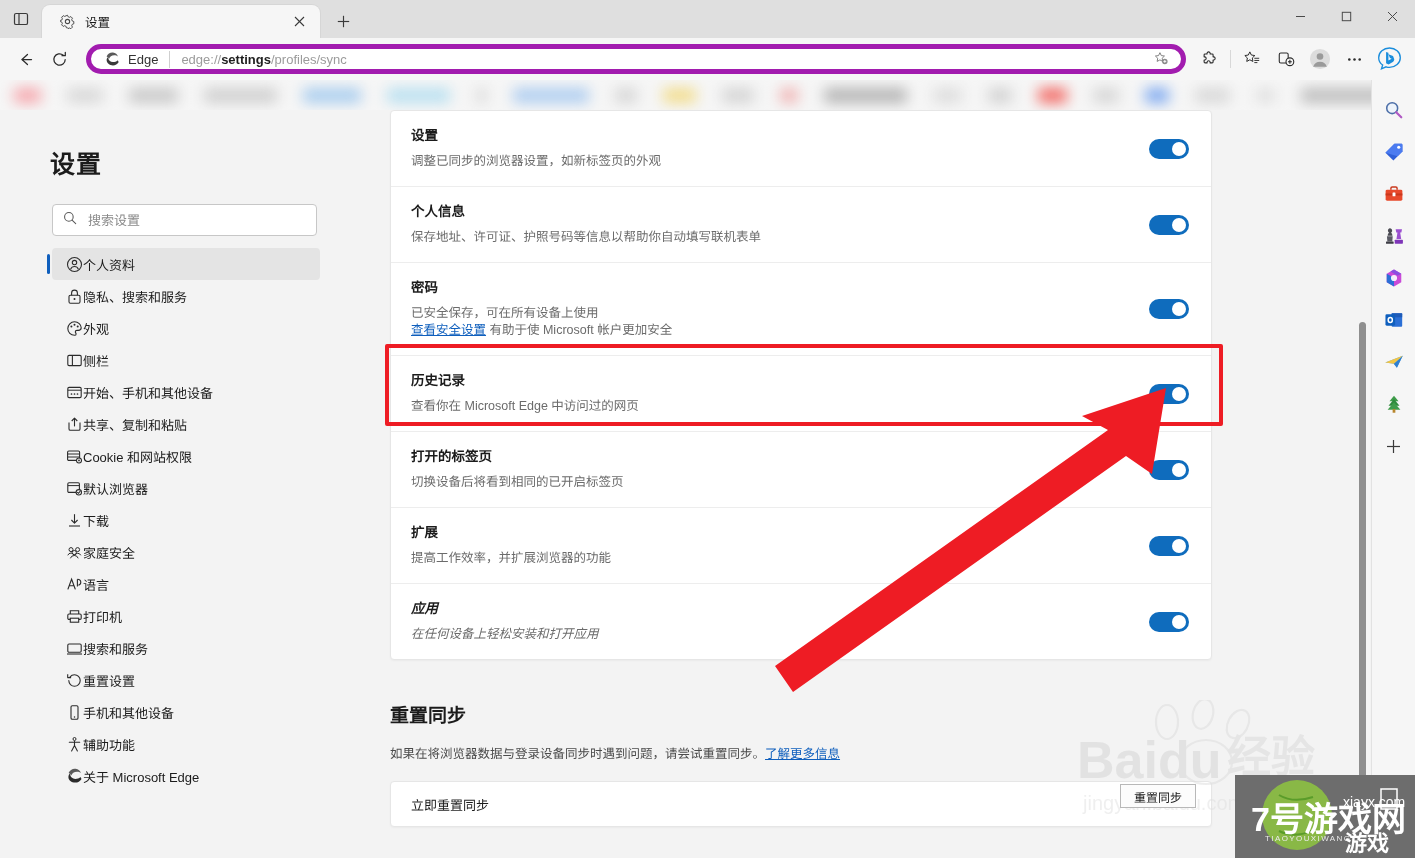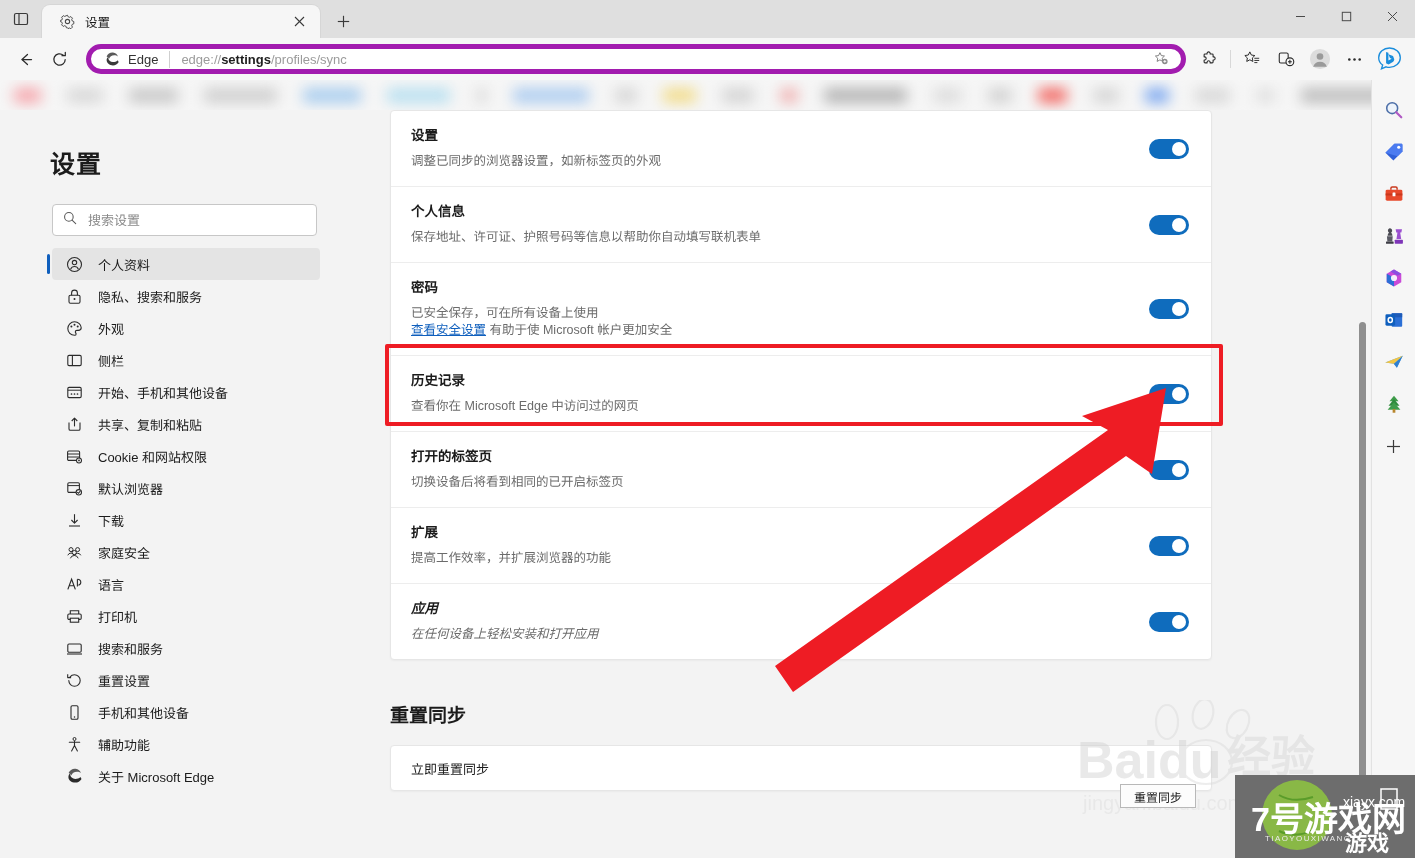--- a/index.html
+++ b/index.html
@@ -113,21 +113,21 @@
     position:relative; height:32px; width:268px; margin-left:52px;
     display:flex; align-items:center; border-radius:4px; cursor:pointer;
     padding-left:14px;
   }
   .snav-item.active { background:#e4e4e4; }
   .snav-item.active::before {
     content:""; position:absolute; left:-5px; top:6px; width:3px; height:20px;
     background:#0f5fbd; border-radius:2px;
   }
   .snav-ico { width:17px; height:17px; flex:0 0 auto; display:flex; align-items:center; justify-content:center; }
-  .snav-lbl { margin-left:15px; font-size:13px; color:#1b1b1b; white-space:nowrap; }
+  .snav-lbl { font-size:13px; color:#1b1b1b; white-space:nowrap; }
 
   
   .content { position:absolute; left:340px; top:0; width:1031px; height:748px; overflow:hidden; }
   .content-col { position:absolute; left:50px; top:0; width:822px; }
 
   .card {
     background:#fff; border:1px solid #e6e6e6; border-radius:4px;
     box-shadow:0 1px 2px rgba(0,0,0,0.04);
   }
   .sync-card { margin-top:0; }
@@ -581,20 +581,23 @@
               <div class="toggle" style="background: rgb(15, 108, 189);"></div>
             </div>
             <div class="sync-row">
               <div class="sync-name">应用</div>
               <div class="sync-desc">在任何设备上轻松安装和打开应用</div>
               <div class="toggle" style="background: rgb(15, 108, 189);"></div>
             </div>
           </div>
 
         <div class="sec-title">重置同步</div>
+        <div class="sec-desc">
+          <span>如果在将浏览器数据与登录设备同步时遇到问题，请尝试重置同步。</span><a href="#">了解更多信息</a>
+        </div>
         <div class="card reset-card">
           <span class="reset-label">立即重置同步</span>
         </div>
       </div>
 
       <div class="vscroll">
         <div class="vscroll-thumb"></div>
       </div>
     </div>
   </div>

